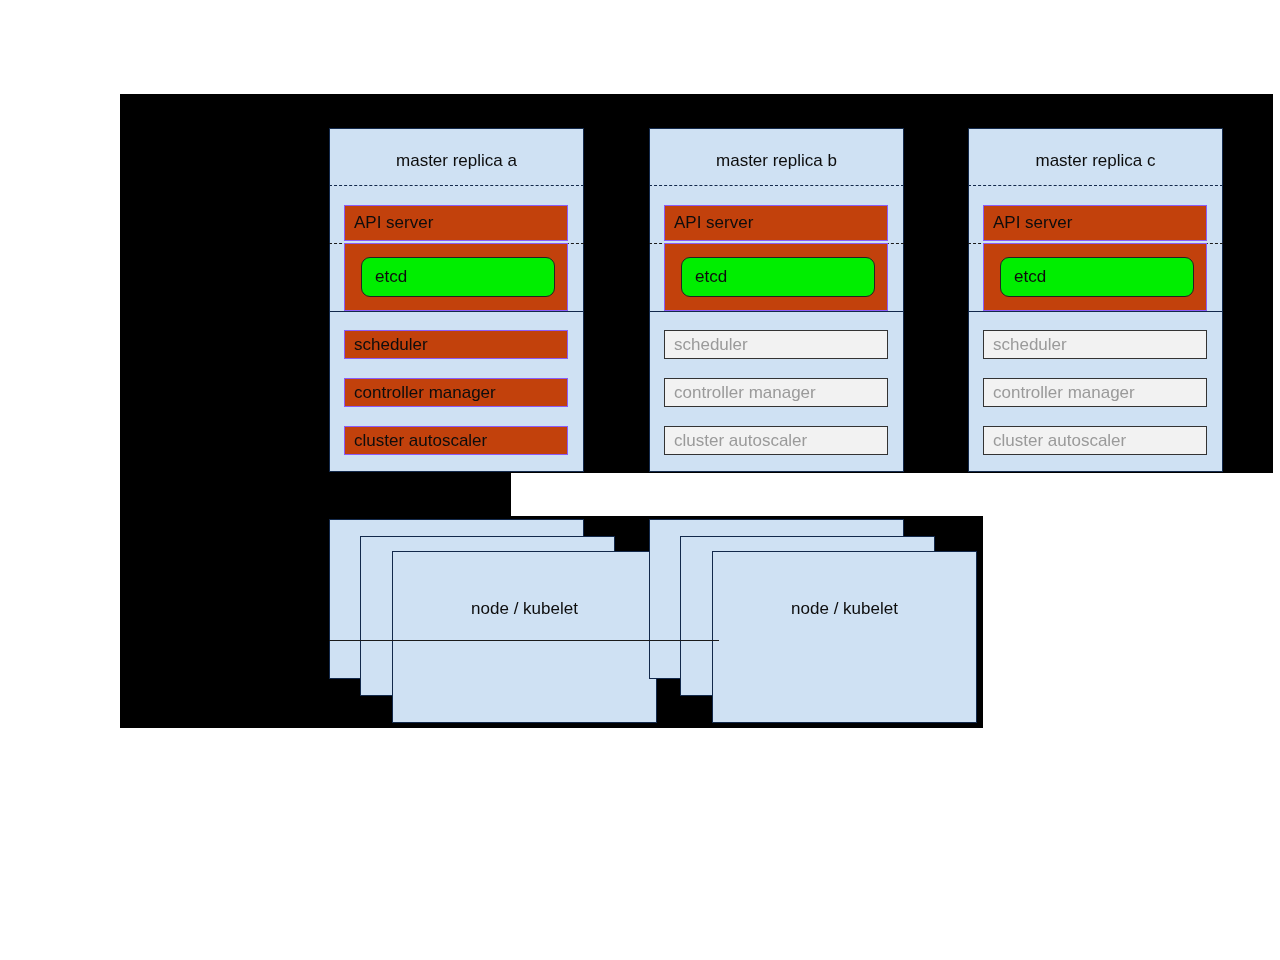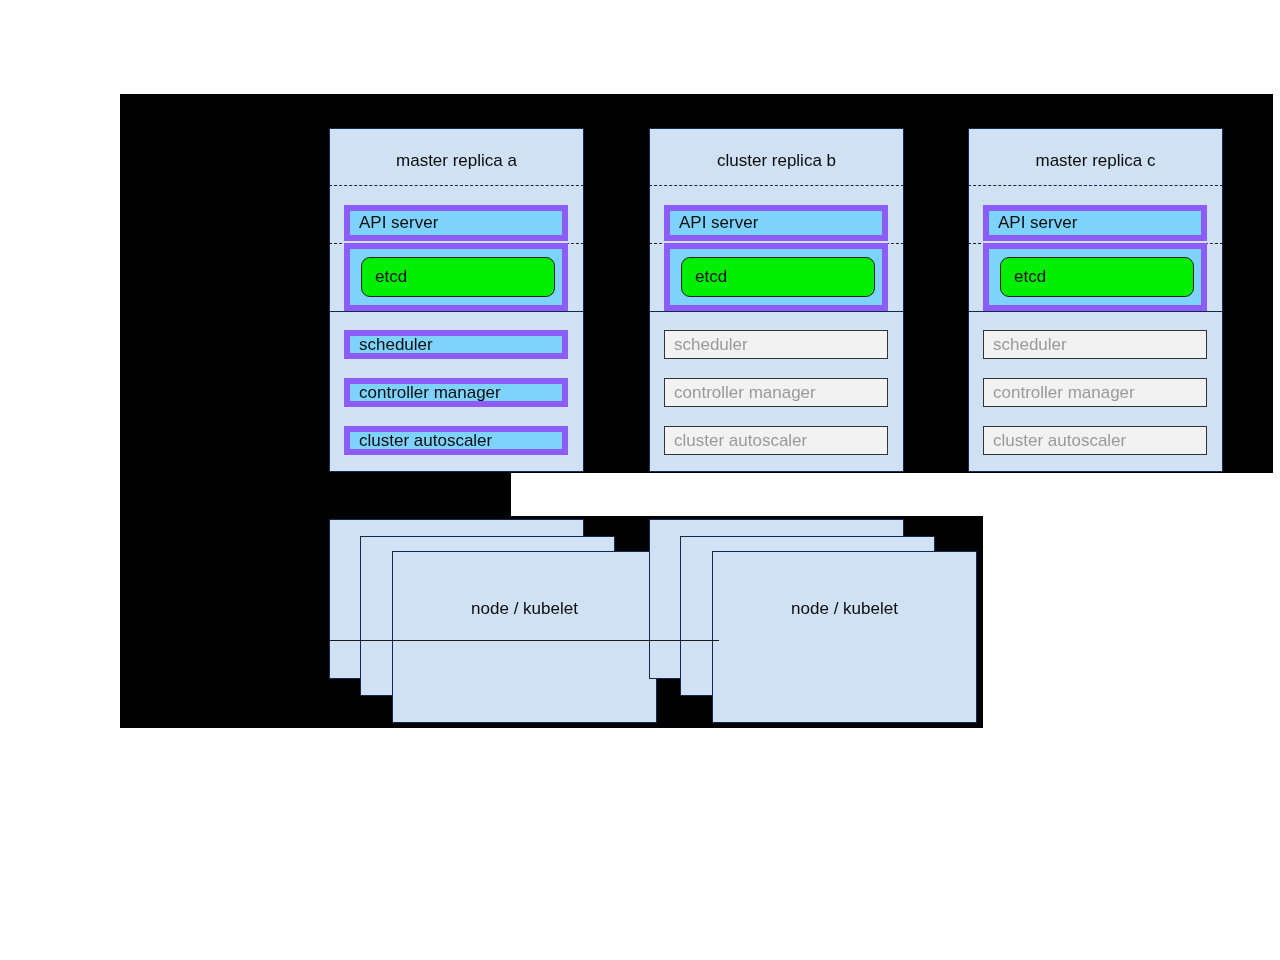--- a/index.html
+++ b/index.html
@@ -43,22 +43,22 @@
     text-align: center;
     font-size: 17px;
     color: #0d0d0d;
     white-space: nowrap;
   }
 
   
   .component {
     position: absolute;
     box-sizing: border-box;
-    border: 6px solid #8b5cf6;
-    background: #7dd3fc;
+    border: 1px solid #8b5cf6;
+    background: #c2410c;
     font-size: 17px;
     color: #0d0d0d;
     display: flex;
     align-items: center;
     padding-left: 9px;
     white-space: nowrap;
   }
   .component.inactive {
     background: #f2f2f2;
     color: #9a9a9a;
@@ -143,21 +143,21 @@
     <span>scheduler</span>
   </div>
   <div class="component" style="left:344px; top:378px; width:224px; height:29px;">
     <span>controller manager</span>
   </div>
   <div class="component" style="left:344px; top:426px; width:224px; height:29px;">
     <span>cluster autoscaler</span>
   </div>
 
   <div class="replica" style="left:649px; top:128px; width:255px; height:344px;">
-    <div class="replica-title">cluster replica b</div>
+    <div class="replica-title">master replica b</div>
   </div>
   <div class="rule-dashed" style="left:649px; top:185px; width:255px;"></div>
   <div class="rule-dashed-dark" style="left:649px; top:243px; width:255px;"></div>
   <div class="rule-solid" style="left:649px; top:311px; width:255px;"></div>
 
   <div class="component" style="left:664px; top:205px; width:224px; height:36px;">
     <span>API server</span>
   </div>
   <div class="component" style="left:664px; top:243px; width:224px; height:68px; padding-left:0;"></div>
   <div class="etcd" style="left:681px; top:257px; width:194px; height:40px;">

